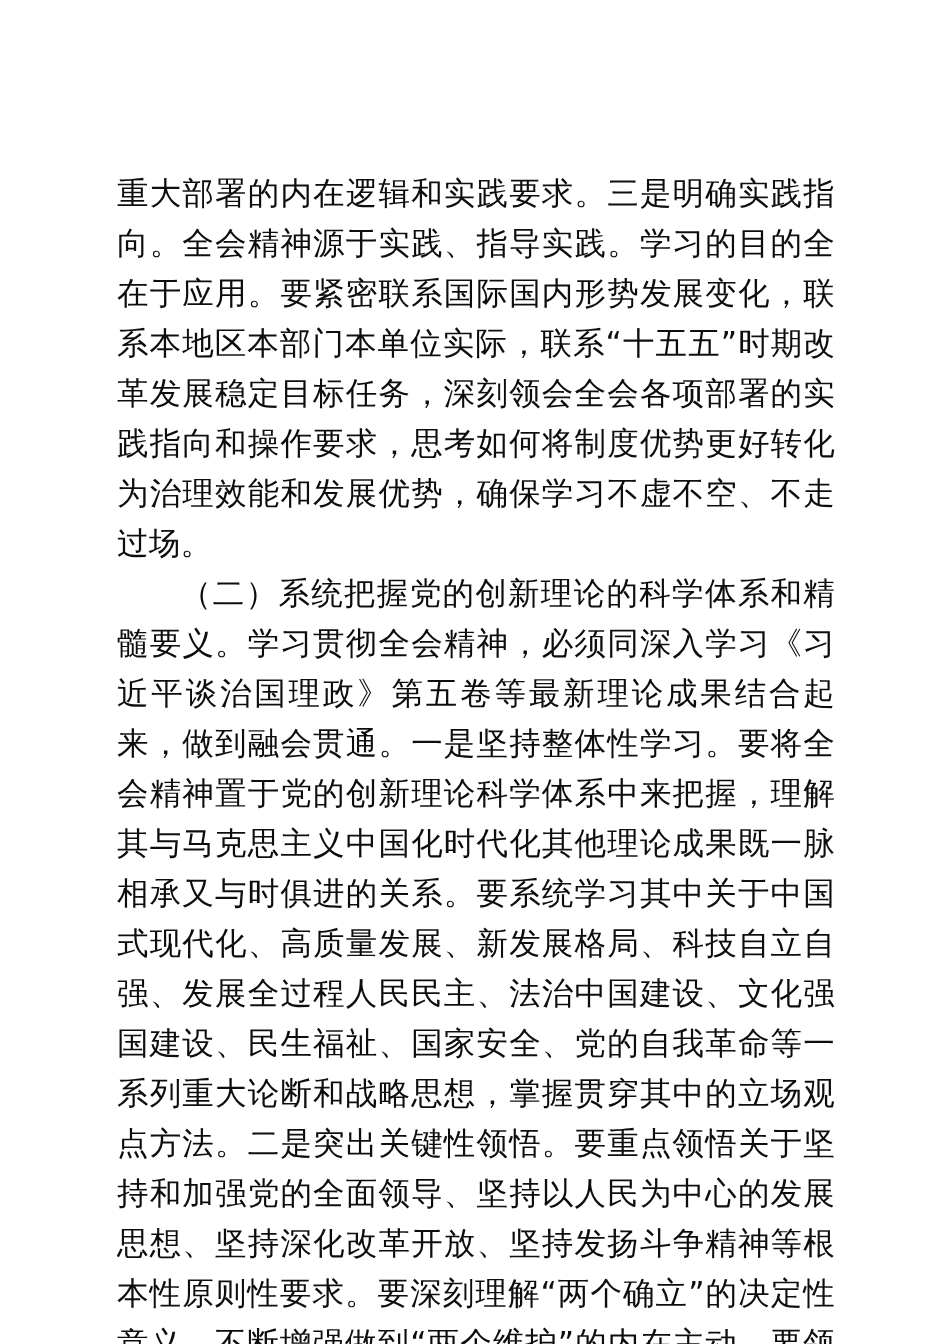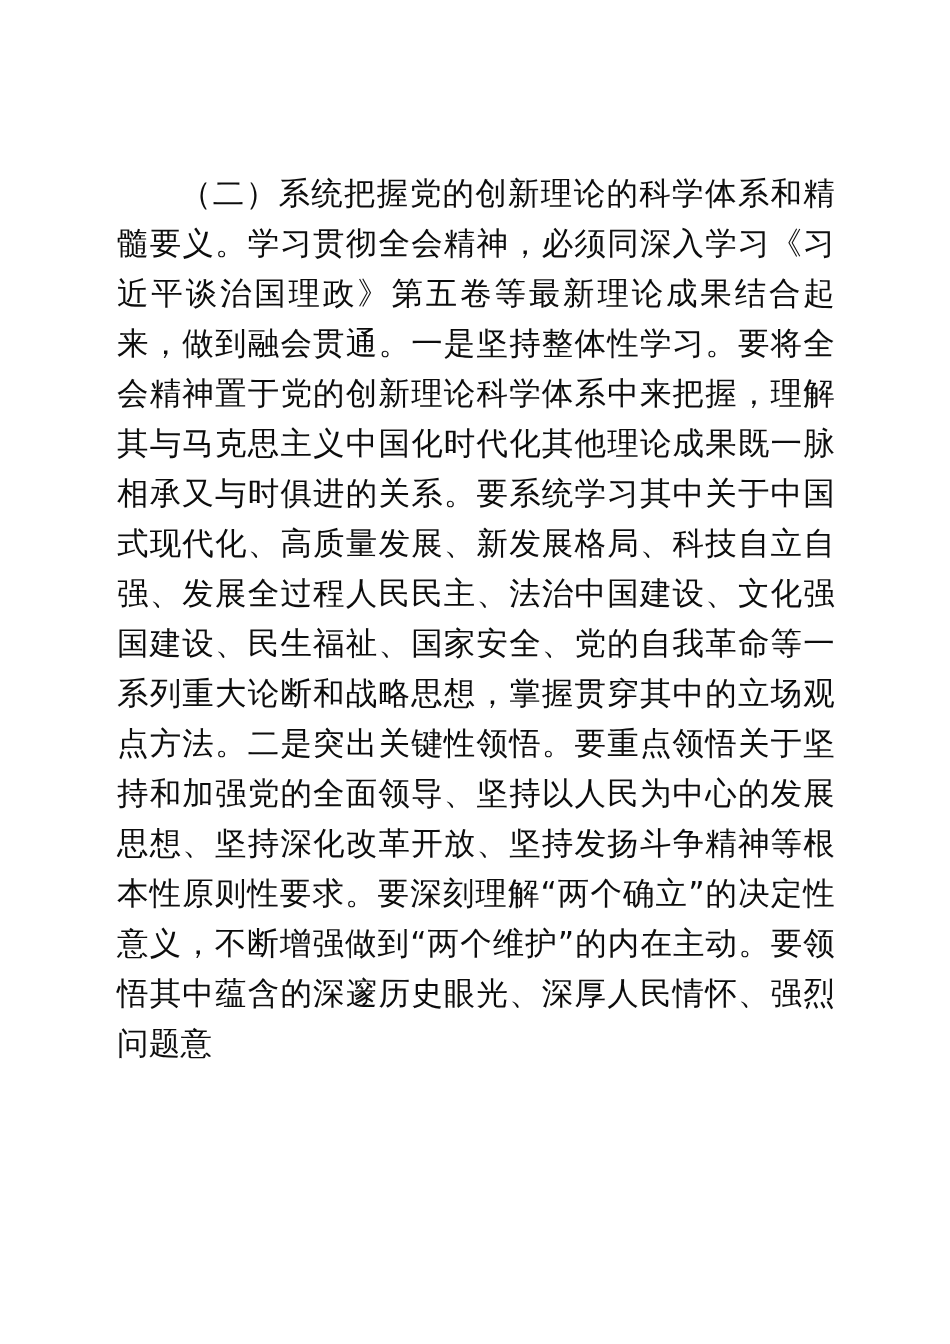--- a/index.html
+++ b/index.html
@@ -56,15 +56,16 @@
   }
   .para.no-stretch::after {
     display: none;
   }
 </style>
 </head>
 <body>
 
 <div class="page">
   <div class="doc-body">
+    <p class="para para-continued no-stretch">重大部署的内在逻辑和实践要求。三是明确实践指向。全会精神源于实践、指导实践。学习的目的全在于应用。要紧密联系国际国内形势发展变化，联系本地区本部门本单位实际，联系“十五五”时期改革发展稳定目标任务，深刻领会全会各项部署的实践指向和操作要求，思考如何将制度优势更好转化为治理效能和发展优势，确保学习不虚不空、不走过场。</p>
     <p class="para para-indent no-stretch">（二）系统把握党的创新理论的科学体系和精髓要义。学习贯彻全会精神，必须同深入学习《习近平谈治国理政》第五卷等最新理论成果结合起来，做到融会贯通。一是坚持整体性学习。要将全会精神置于党的创新理论科学体系中来把握，理解其与马克思主义中国化时代化其他理论成果既一脉相承又与时俱进的关系。要系统学习其中关于中国式现代化、高质量发展、新发展格局、科技自立自强、发展全过程人民民主、法治中国建设、文化强国建设、民生福祉、国家安全、党的自我革命等一系列重大论断和战略思想，掌握贯穿其中的立场观点方法。二是突出关键性领悟。要重点领悟关于坚持和加强党的全面领导、坚持以人民为中心的发展思想、坚持深化改革开放、坚持发扬斗争精神等根本性原则性要求。要深刻理解“两个确立”的决定性意义，不断增强做到“两个维护”的内在主动。要领悟其中蕴含的深邃历史眼光、深厚人民情怀、强烈问题意</p>
   </div>
 </div>
 
 </body></html>

